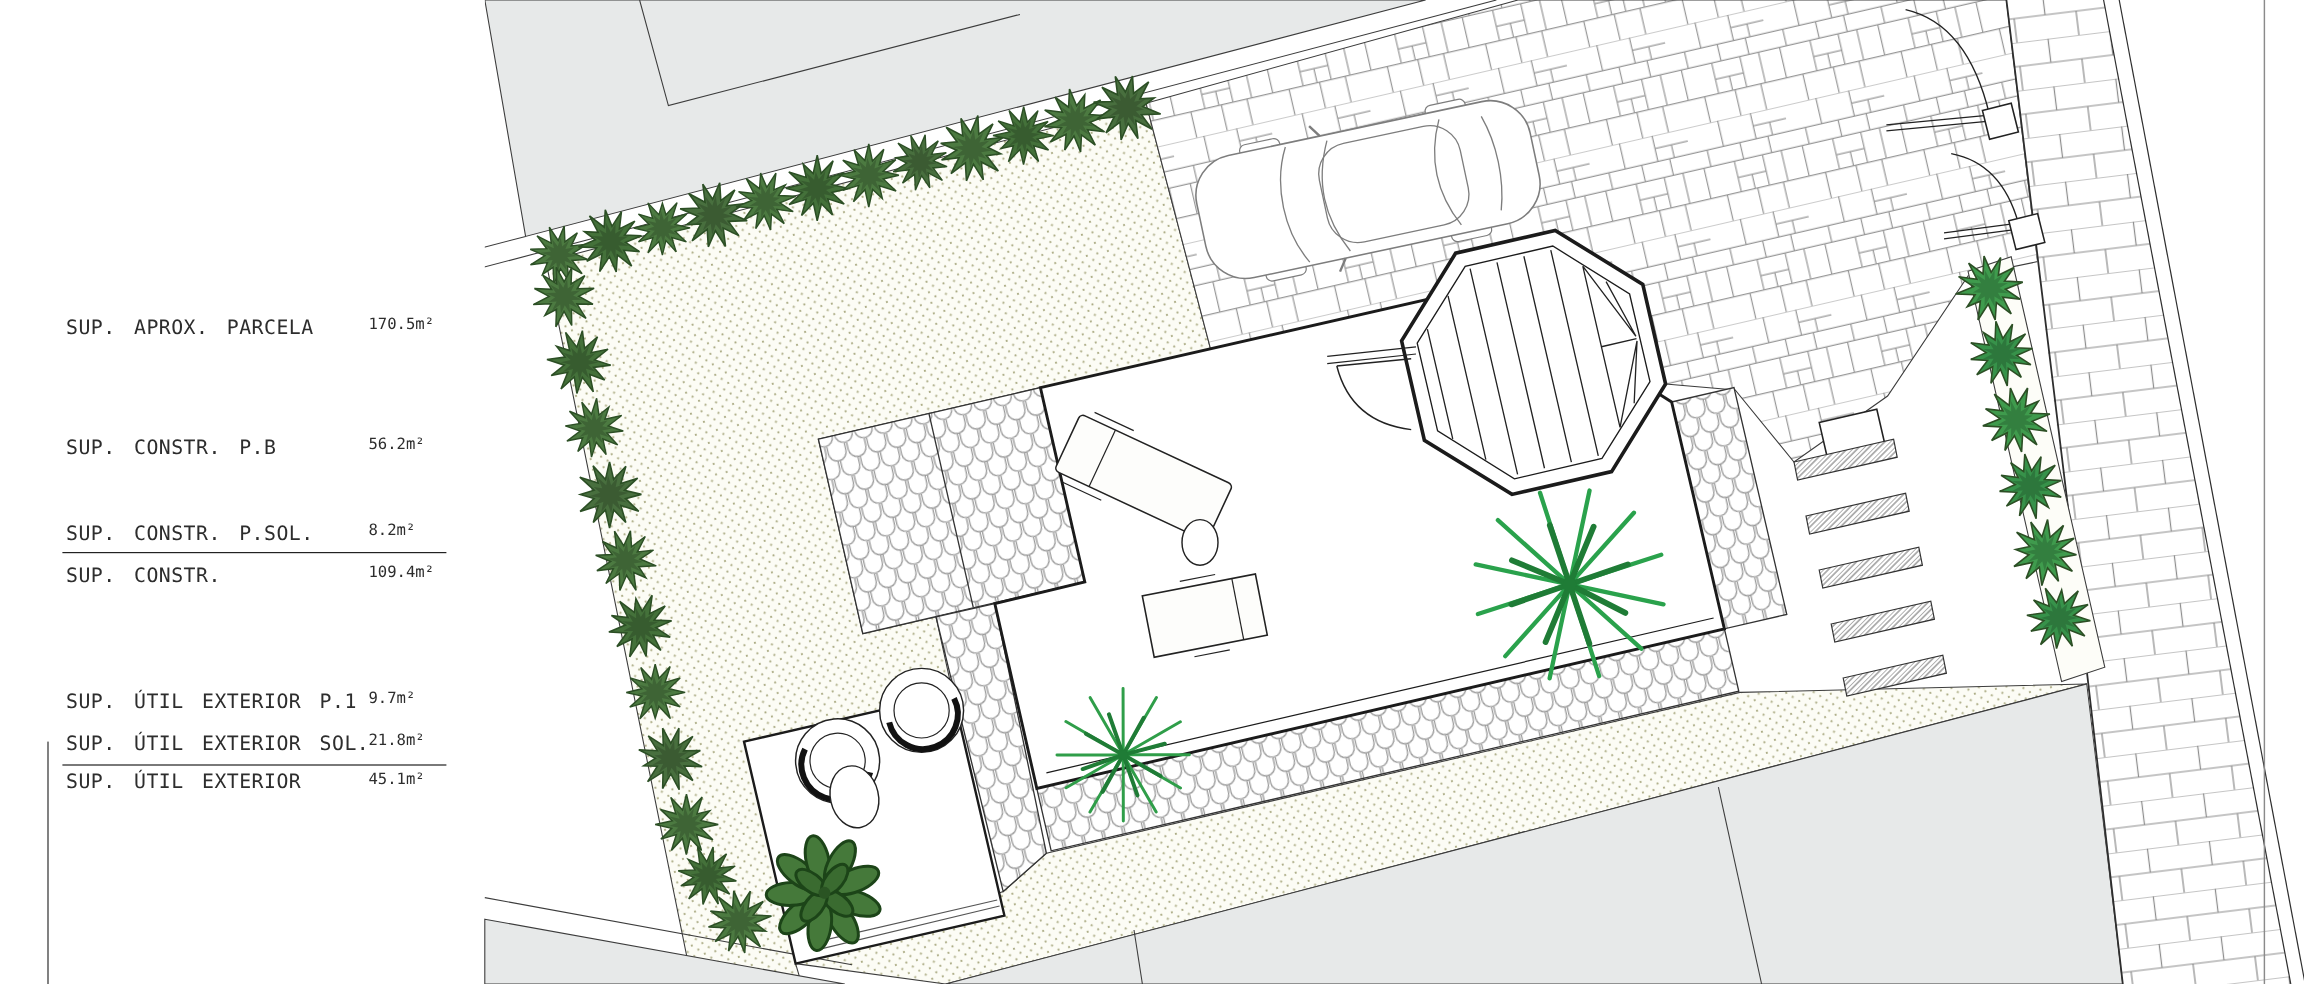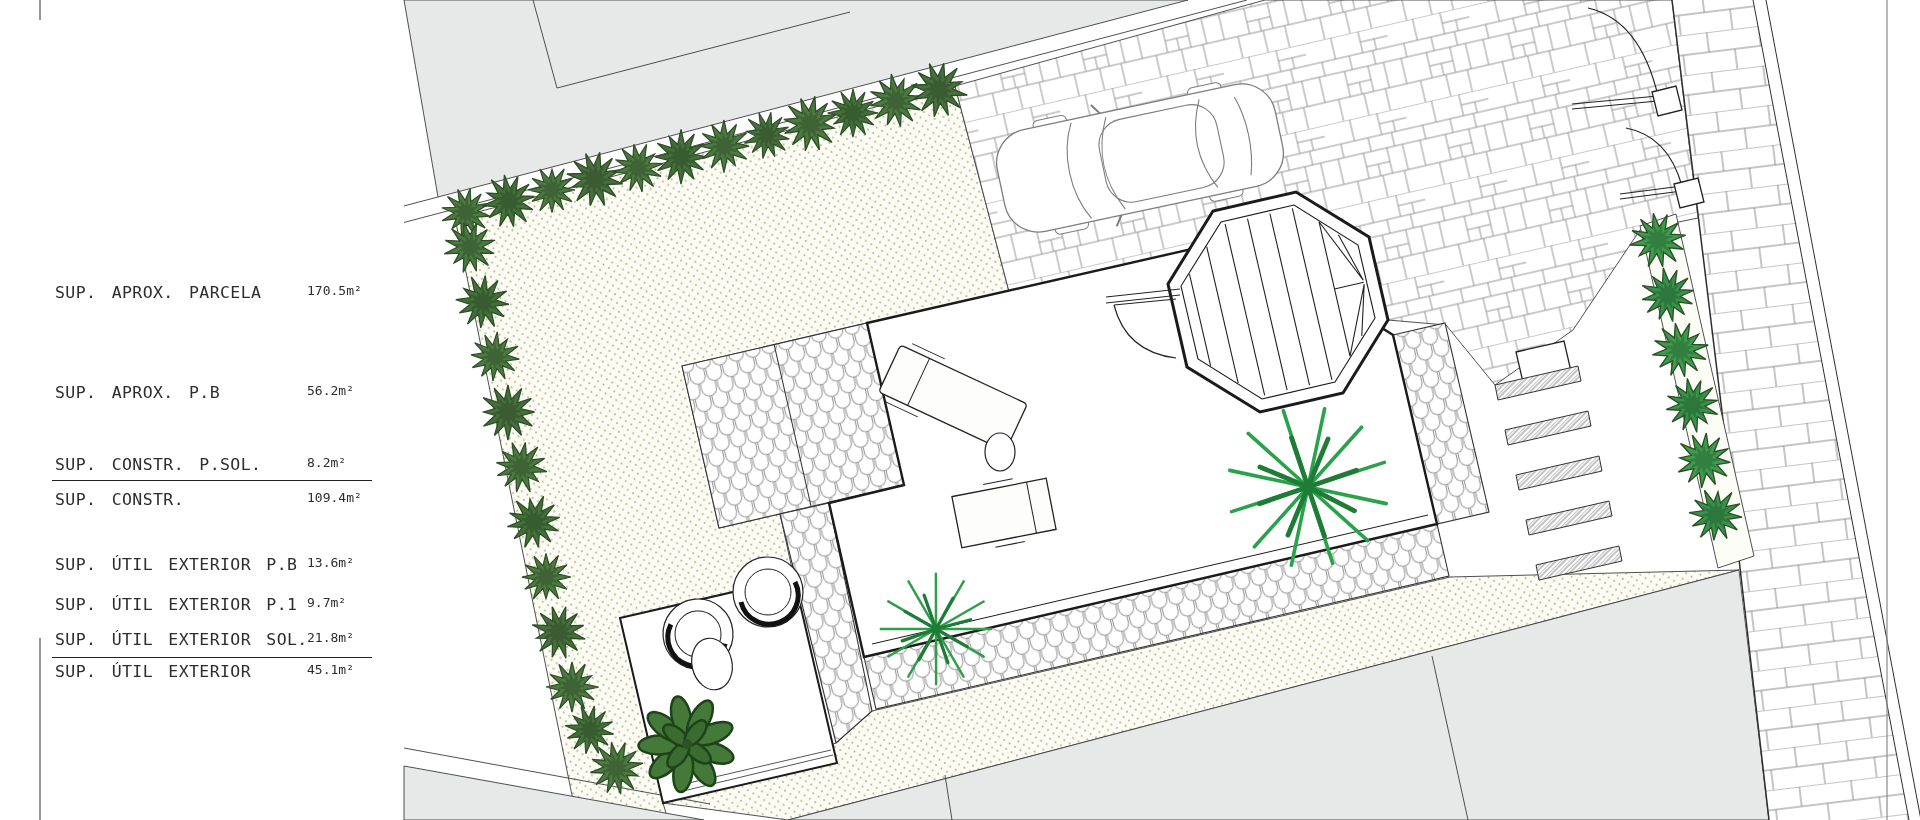--- a/index.html
+++ b/index.html
@@ -1,19 +1,19 @@
 <!DOCTYPE html>
 <html><head>
 <meta charset="utf-8">
 <style>
   html,body{margin:0;padding:0;background:#fff;}
   body{width:1920px;height:820px;position:relative;overflow:hidden;
        font-family:"DejaVu Sans Mono","Liberation Mono",monospace;}
   #plan-svg{position:absolute;left:0;top:0;}
-  .legend{position:absolute;left:0;top:0;width:404px;height:618px;background:#fff;z-index:5;margin-top:20px;}
+  .legend{position:absolute;left:0;top:0;width:404px;height:618px;background:#fff;z-index:5;}
   .lrow{position:absolute;left:0;width:404px;height:22px;white-space:nowrap;}
   .llabel{position:absolute;left:55px;font-size:16.5px;letter-spacing:.4px;word-spacing:5px;color:#2d2d2d;}
   .lvalue{position:absolute;left:307px;font-size:13px;color:#2d2d2d;}
   .lsep{position:absolute;left:52px;width:320px;height:0;border-top:1.6px solid #222;}
 </style>
 </head>
 <body>
 
 <svg id="plan-svg" width="1920" height="820" viewBox="0 0 1920 820">
   <defs>
@@ -249,36 +249,32 @@
   <line x1="40" y1="0" x2="40" y2="820" stroke="#6a6a6a" stroke-width="1.4"></line>
   <line x1="1887" y1="0" x2="1887" y2="820" stroke="#8a8a8a" stroke-width="1.2"></line>
 </svg>
 
 <div class="legend">
   <div class="lrow" style="top:263px">
     <span class="llabel">SUP. APROX. PARCELA</span>
     <span class="lvalue">170.5m²</span>
   </div>
   <div class="lrow" style="top:363px">
-    <span class="llabel">SUP. APROX. P.B</span>
+    <span class="llabel">SUP. CONSTR. P.B</span>
     <span class="lvalue">56.2m²</span>
   </div>
   <div class="lrow" style="top:435px">
     <span class="llabel">SUP. CONSTR. P.SOL.</span>
     <span class="lvalue">8.2m²</span>
   </div>
   <div class="lsep" style="top:460px"></div>
   <div class="lrow" style="top:470px">
     <span class="llabel">SUP. CONSTR.</span>
     <span class="lvalue">109.4m²</span>
   </div>
-  <div class="lrow" style="top:535px">
-    <span class="llabel">SUP. ÚTIL EXTERIOR P.B</span>
-    <span class="lvalue">13.6m²</span>
-  </div>
   <div class="lrow" style="top:575px">
     <span class="llabel">SUP. ÚTIL EXTERIOR P.1</span>
     <span class="lvalue">9.7m²</span>
   </div>
   <div class="lrow" style="top:610px">
     <span class="llabel">SUP. ÚTIL EXTERIOR SOL.</span>
     <span class="lvalue">21.8m²</span>
   </div>
   <div class="lsep" style="top:637px"></div>
   <div class="lrow" style="top:642px">

